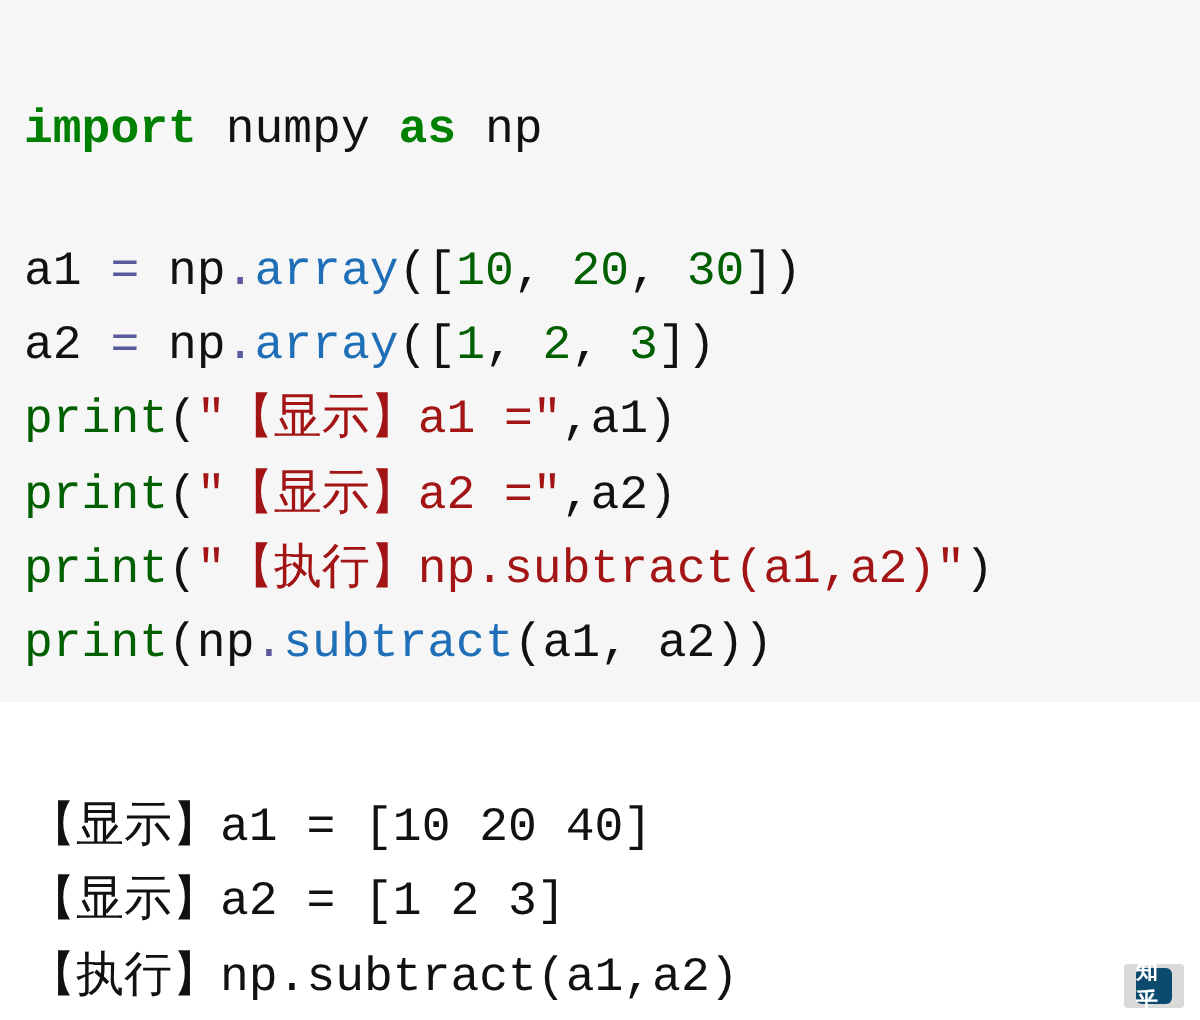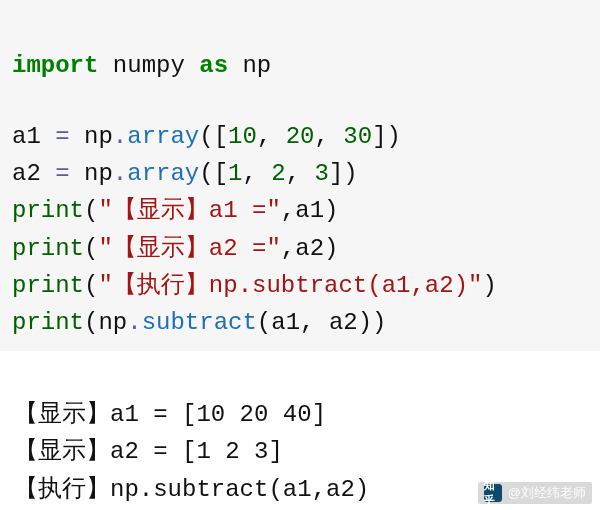--- a/index.html
+++ b/index.html
@@ -78,14 +78,13 @@
 
 <div class="output-block">
 <span>【显示】a1 = [10 20 40]</span>
 <span>【显示】a2 = [1 2 3]</span>
 <span>【执行】np.subtract(a1,a2)</span>
 
 </div>
 
 <div class="watermark">
   <span class="zh-icon">知乎</span>
-  <span>@刘经纬老师</span>
 </div>
 
 </body></html>

